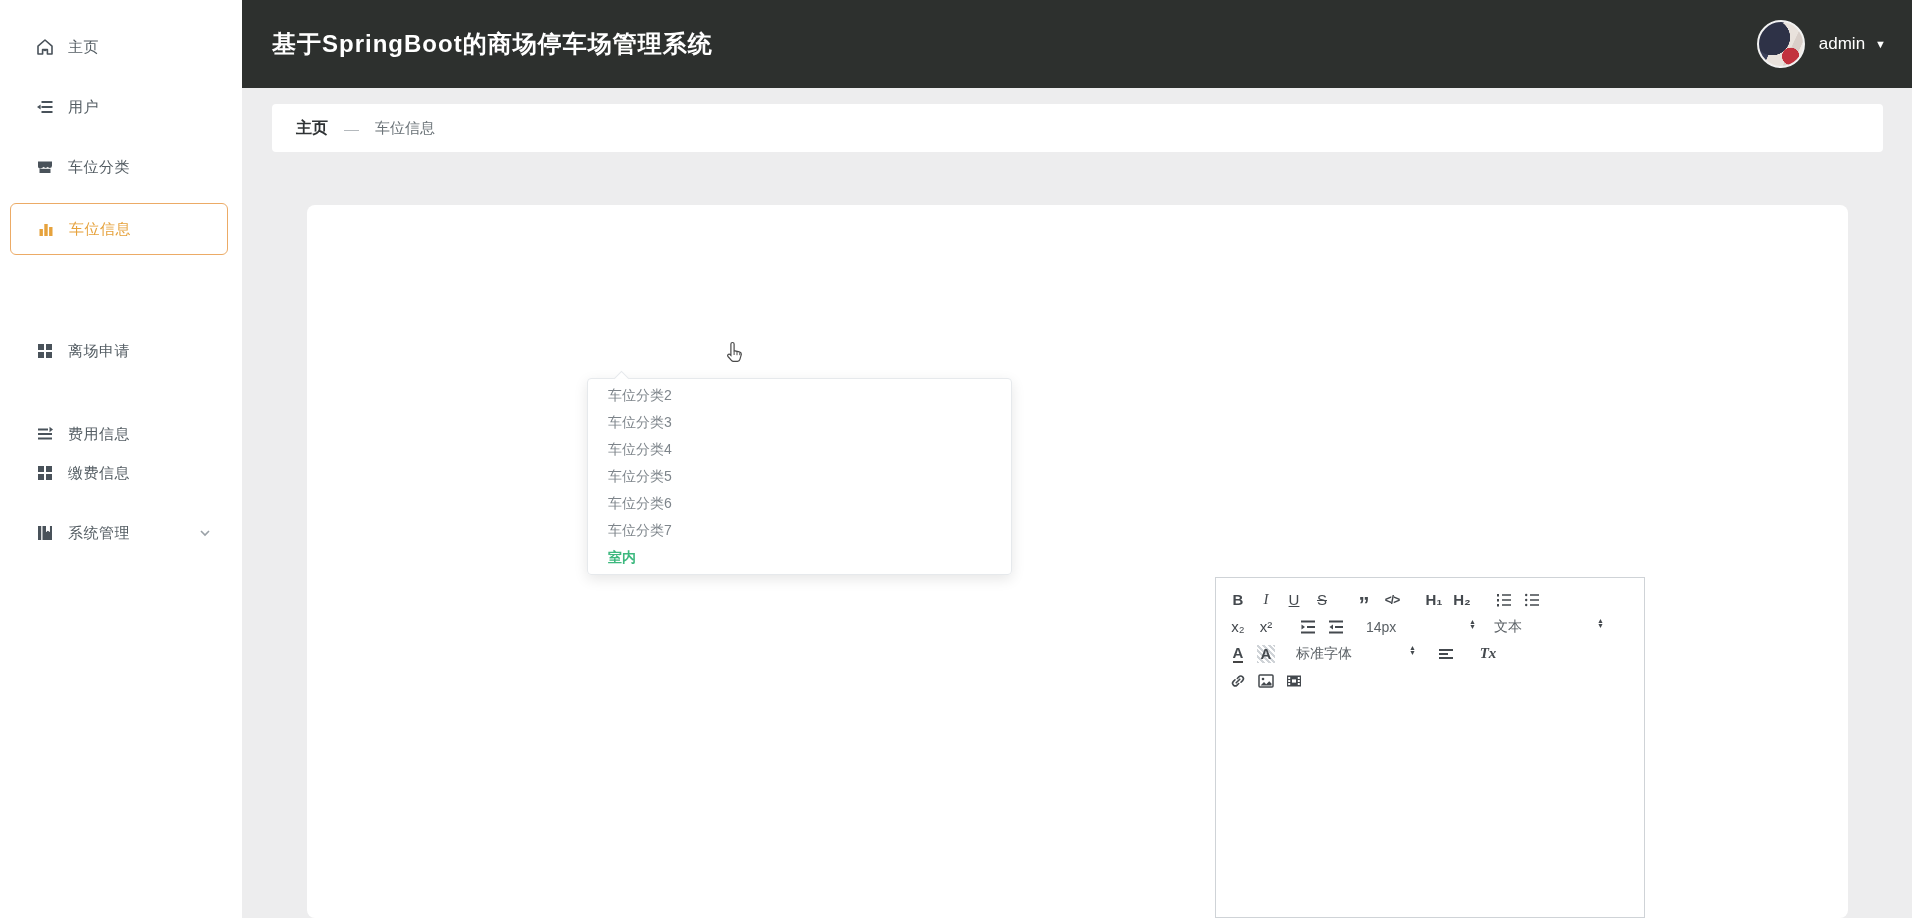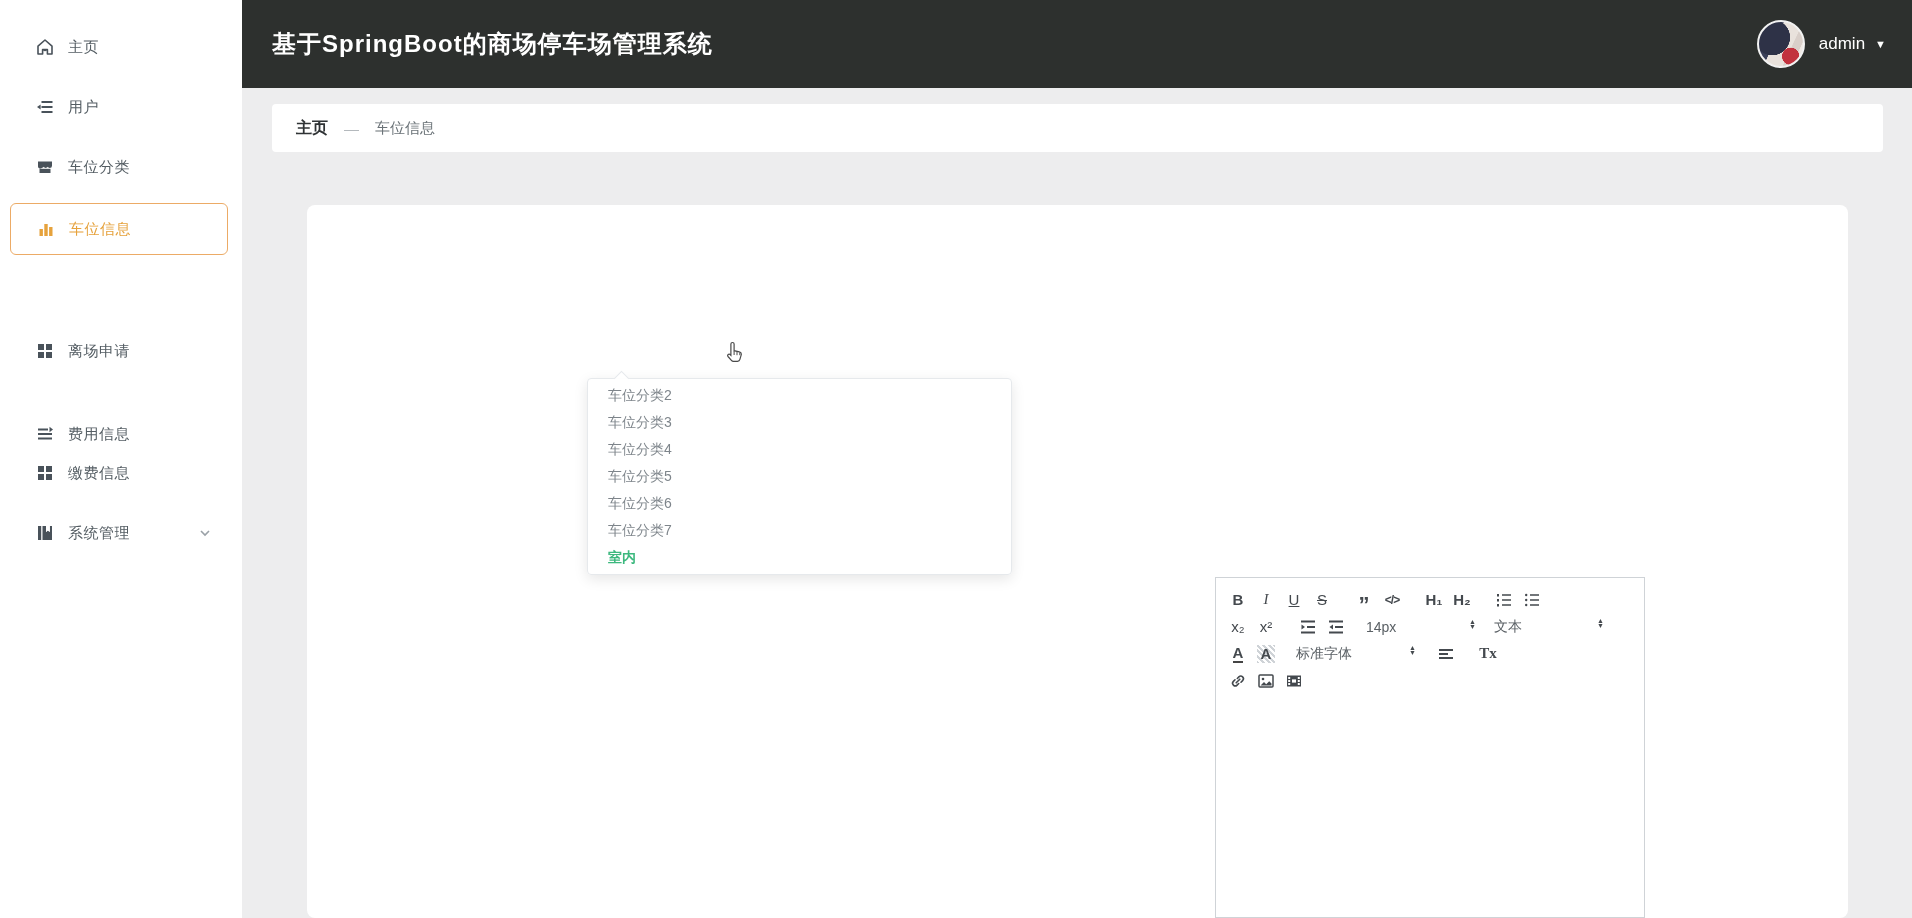--- a/index.html
+++ b/index.html
@@ -75,21 +75,21 @@
   .ql-row{display:flex;align-items:center;height:27px;gap:4px;}
   .qbtn{min-width:24px;height:24px;display:flex;align-items:center;justify-content:center;color:#44494e;
         font-size:15px;cursor:pointer;}
   .qbtn.b{font-weight:bold;}
   .qbtn.i{font-style:italic;font-family:"Liberation Serif","DejaVu Serif",serif;}
   .qbtn.u{text-decoration:underline;}
   .qbtn.s{text-decoration:line-through;}
   .qbtn.quote{font-size:22px;font-weight:bold;line-height:10px;padding-top:10px;}
   .qbtn.code{font-size:12px;font-weight:bold;letter-spacing:-1px;}
   .qbtn.hx{font-weight:bold;font-size:15px;}
-  .qbtn.clean{font-family:"Liberation Serif","DejaVu Serif",serif;font-weight:bold;}
+  .qbtn.clean{font-style:italic;font-family:"Liberation Serif","DejaVu Serif",serif;font-weight:bold;}
   .qgap{width:10px;}
   .qpick{display:flex;align-items:flex-start;justify-content:space-between;cursor:pointer;color:#5a6065;font-size:14px;}
   .qcaret{display:flex;flex-direction:column;line-height:5px;font-size:7px;color:#44494e;margin-left:8px;}
   .color-a{border-bottom:2px solid #444;padding-bottom:0px;font-weight:bold;}
   .bg-a{width:18px;height:18px;display:flex;align-items:center;justify-content:center;font-weight:bold;
         background:repeating-linear-gradient(45deg,#cfd3d7 0 2px,#fff 2px 4px);}
   .ql-content{position:absolute;left:1215px;top:702px;width:430px;height:216px;box-sizing:border-box;
               border:1px solid #cfd3d7;border-top:none;background:#fff;cursor:text;z-index:2;}
 
   

